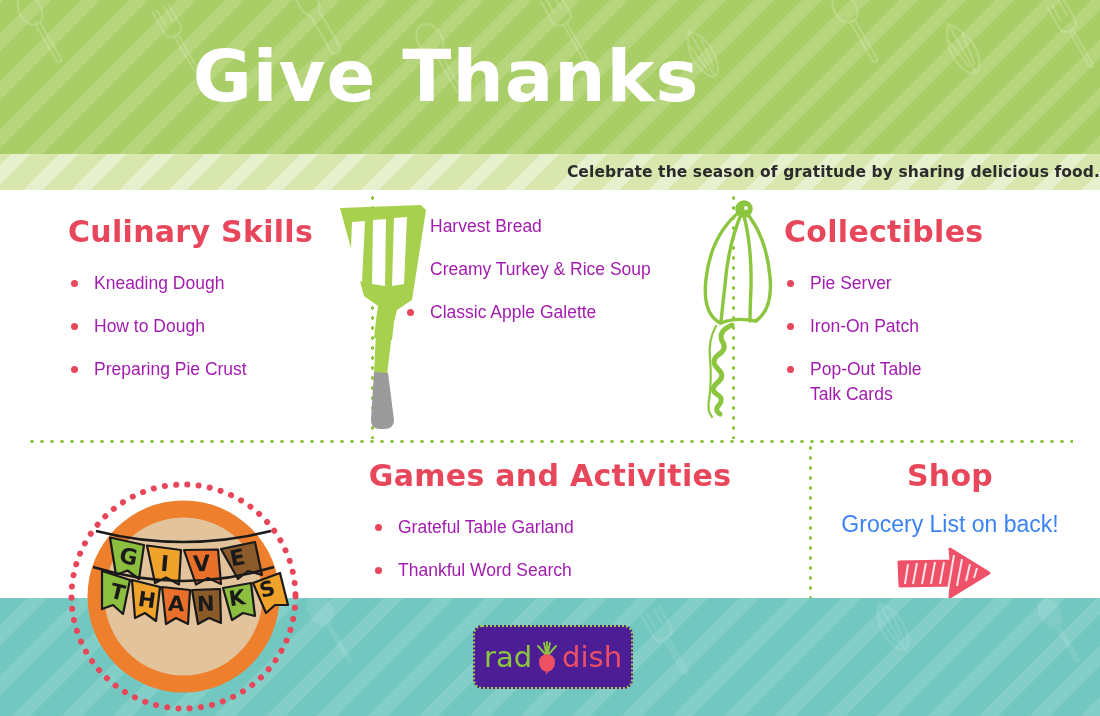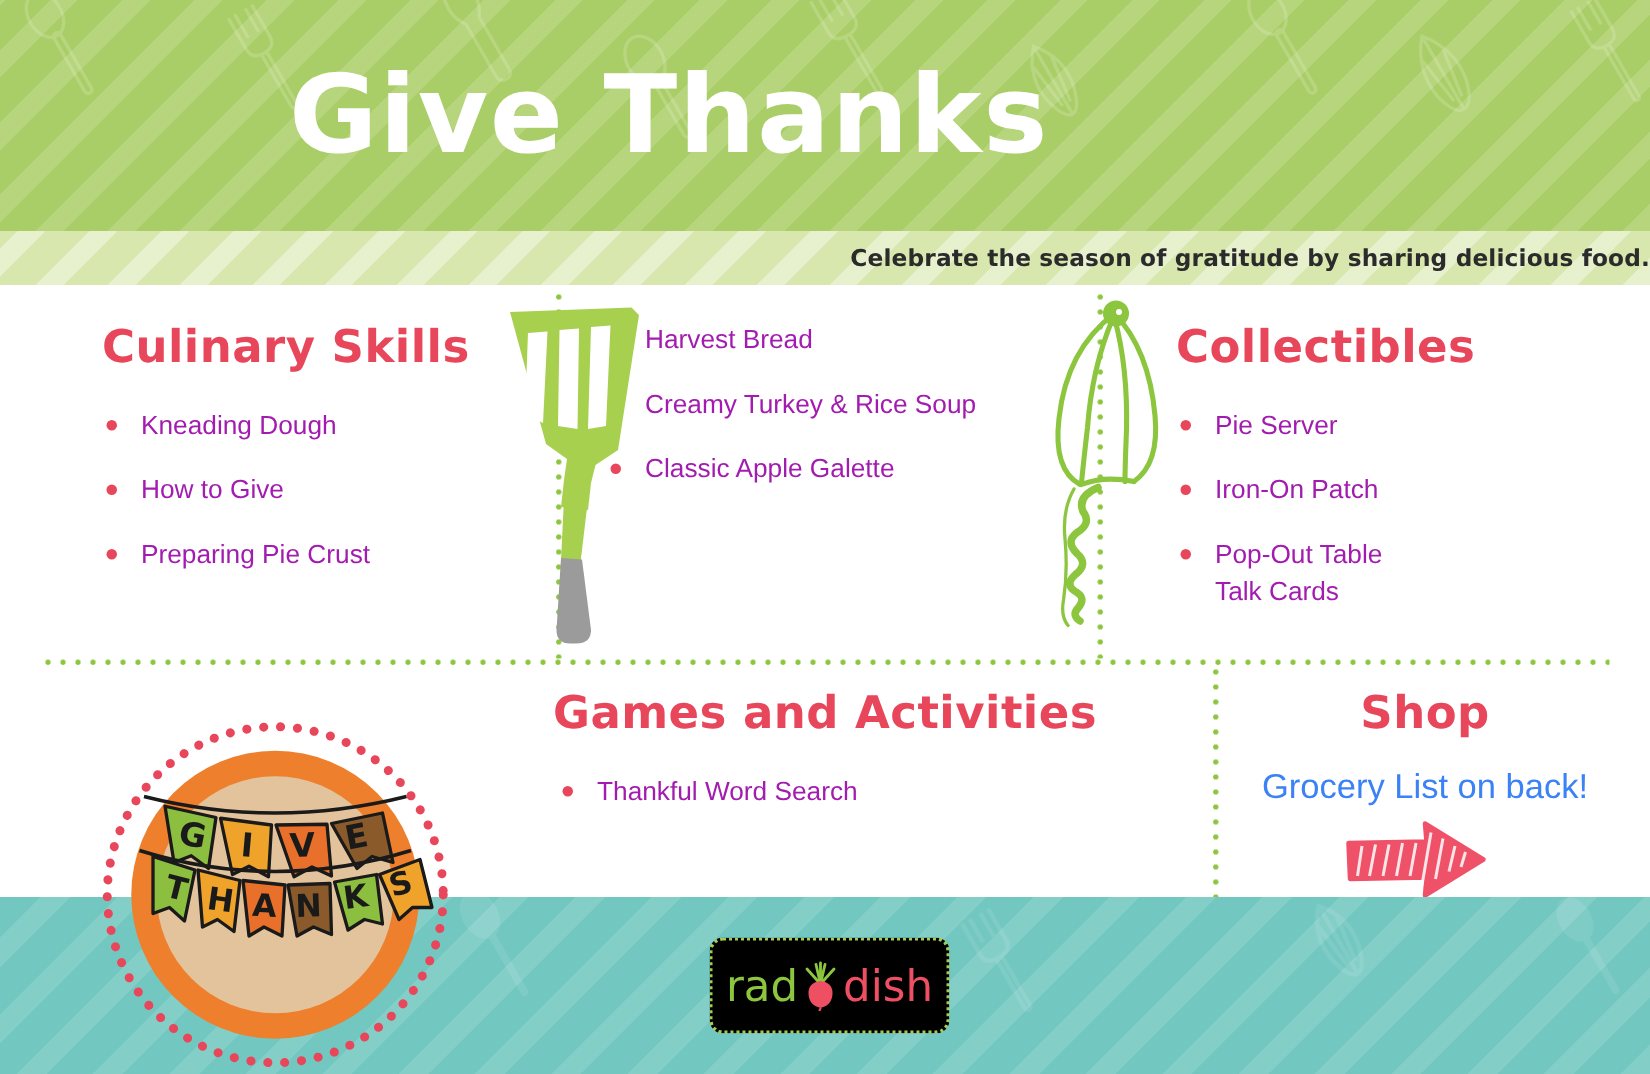--- a/index.html
+++ b/index.html
@@ -93,21 +93,21 @@
       #72c7c0;
   }
   .footer-utensils {
     position: absolute; left: 0; top: 598px; width: 1100px; height: 118px;
     opacity: 0.22; pointer-events: none;
   }
 
   
   .logo-plate {
     position: absolute; left: 473px; top: 625px;
-    width: 160px; height: 64px; background: #000000;
+    width: 160px; height: 64px; background: #4c1d95;
     border-radius: 9px;
     border: 2.5px dotted #a5cc4a;
     display: flex; align-items: center; justify-content: center;
   }
   .logo-word { font-size: 29px; font-family: "DejaVu Sans", sans-serif; line-height: 1; }
   .logo-rad { color: #8cc63f; }
   .logo-dish { color: #ef4f63; }
 
   
   .badge-wrap { position: absolute; left: 66px; top: 479px; width: 235px; height: 235px; }
@@ -171,21 +171,21 @@
 
   <div class="dot-h" style="left:27px; top:439px; width:1046px;"></div>
   <div class="dot-v" style="left:370px; top:193px; height:246px;"></div>
   <div class="dot-v" style="left:731px; top:193px; height:246px;"></div>
   <div class="dot-v" style="left:808px; top:443px; height:157px;"></div>
 
   <div class="col" style="left:68px; top:214px; width:280px;">
     <div class="col-head">Culinary Skills</div>
     <ul class="items">
       <li>Kneading Dough</li>
-      <li>How to Give</li>
+      <li>How to Dough</li>
       <li>Preparing Pie Crust</li>
     </ul>
   </div>
 
   <div class="col" style="left:404px; top:214px; width:300px;">
     <ul class="items">
       <li>Harvest Bread</li>
       <li>Creamy Turkey &amp; Rice Soup</li>
       <li>Classic Apple Galette</li>
     </ul>
@@ -197,20 +197,21 @@
       <li>Pie Server</li>
       <li>Iron-On Patch</li>
       <li style="white-space:pre-line;">Pop-Out Table
 Talk Cards</li>
     </ul>
   </div>
 
   <div class="col" style="left:340px; top:458px; width:420px;">
     <div class="col-head head-center">Games and Activities</div>
     <ul class="items" style="padding-left:32px;">
+      <li>Grateful Table Garland</li>
       <li>Thankful Word Search</li>
     </ul>
   </div>
 
   <div class="col" style="left:820px; top:458px; width:260px; text-align:center;">
     <div class="col-head head-center" style="margin-bottom:18px;">Shop</div>
     <div style="font-size:23px; color:#3b82f6;">Grocery List on back!</div>
   </div>
 
   <svg class="shop-arrow" viewBox="0 0 96 54">

